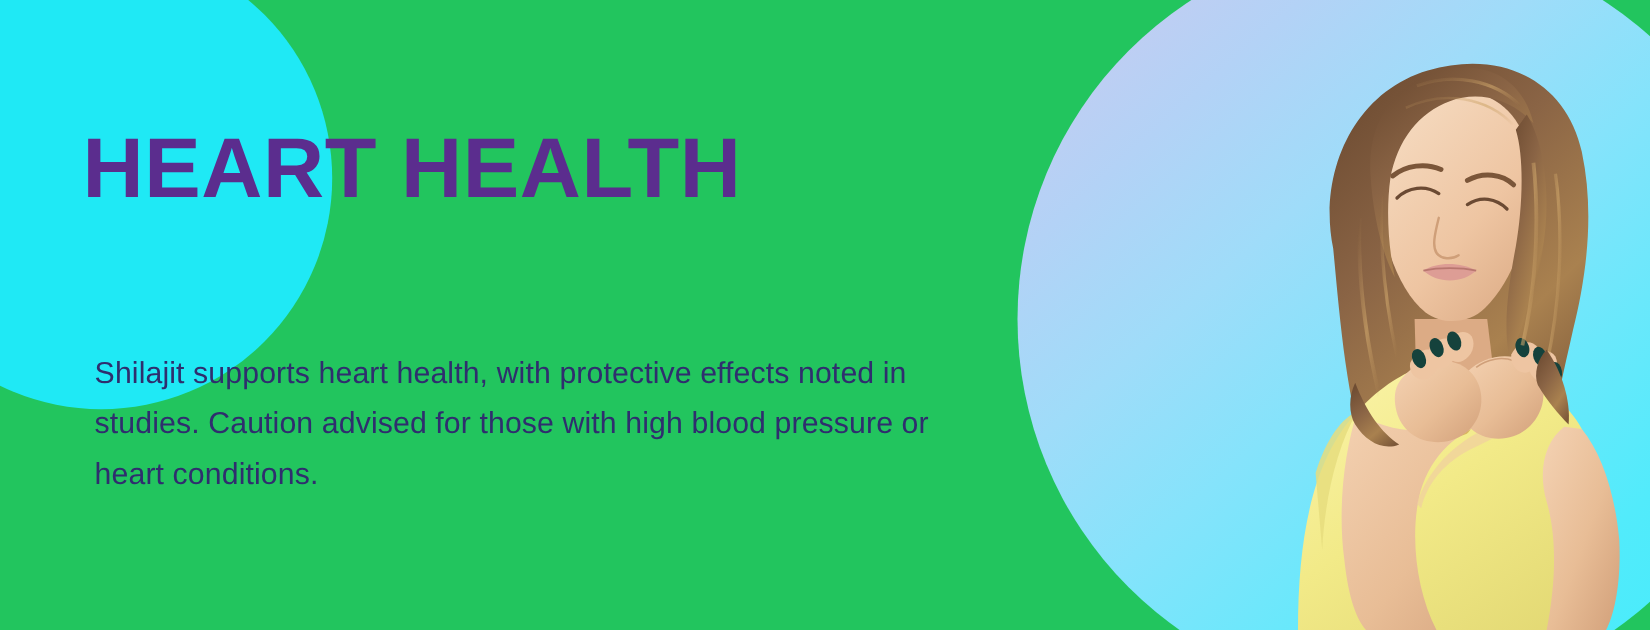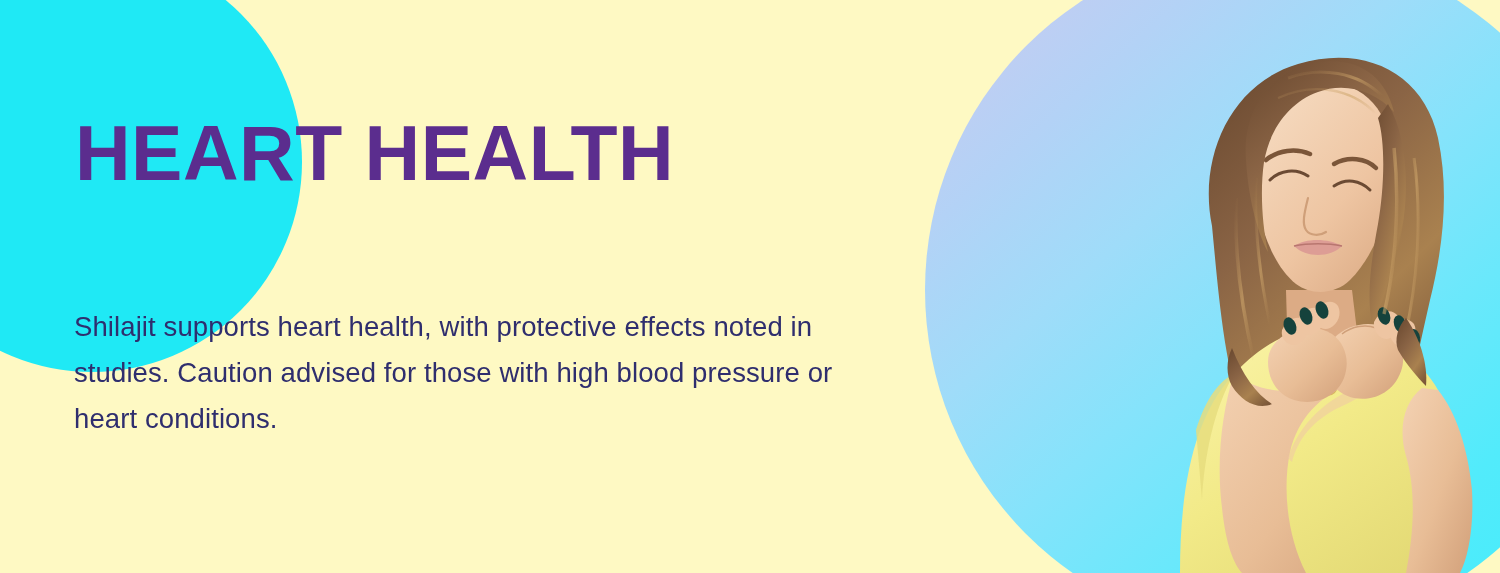--- a/index.html
+++ b/index.html
@@ -6,21 +6,21 @@
   html,body{margin:0;padding:0;}
   body{
     width:1500px;height:573px;
     background:#ffffff;
     font-family:"Liberation Sans", sans-serif;
     overflow:hidden;
   }
   .banner{
     position:relative;
     width:1500px;height:573px;
-    background:#fef9c3;
+    background:#22c55e;
     overflow:hidden;
   }
 
   
   .blob-topleft{
     position:absolute;
     left:-118px; top:-48px;
     width:420px;height:420px;
     border-radius:50%;
     background:#1fe9f5;
@@ -59,21 +59,21 @@
     line-height:82px;
     font-weight:bold;
     letter-spacing:0.5px;
     color:#5b2d8e;
     white-space:nowrap;
   }
   .body-copy{
     position:absolute;
     left:0; top:304px;
     width:810px;
-    margin:0;
+    margin:12px;
     font-family:"Liberation Sans", sans-serif;
     font-size:27.5px;
     line-height:46px;
     font-weight:normal;
     letter-spacing:0.1px;
     color:#2f2e6e;
   }
 
   
   .photo{

